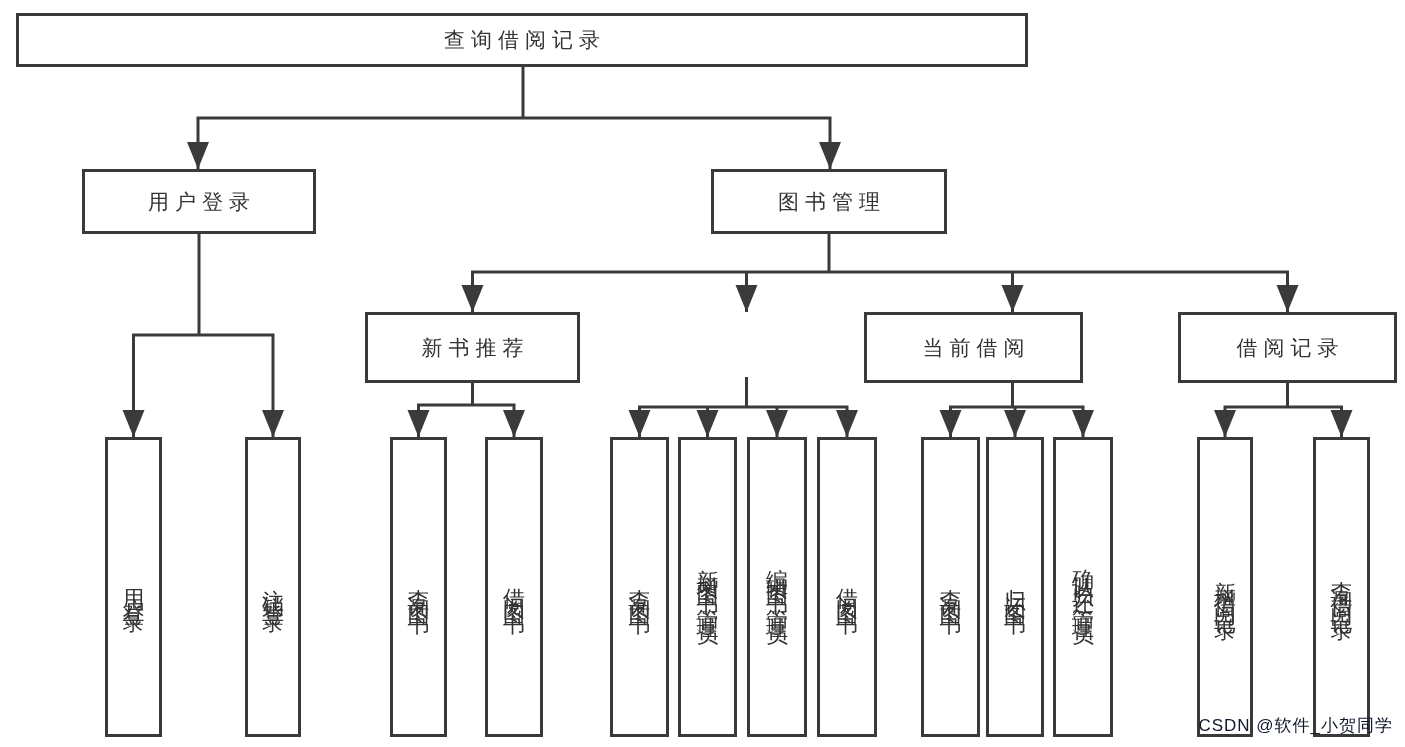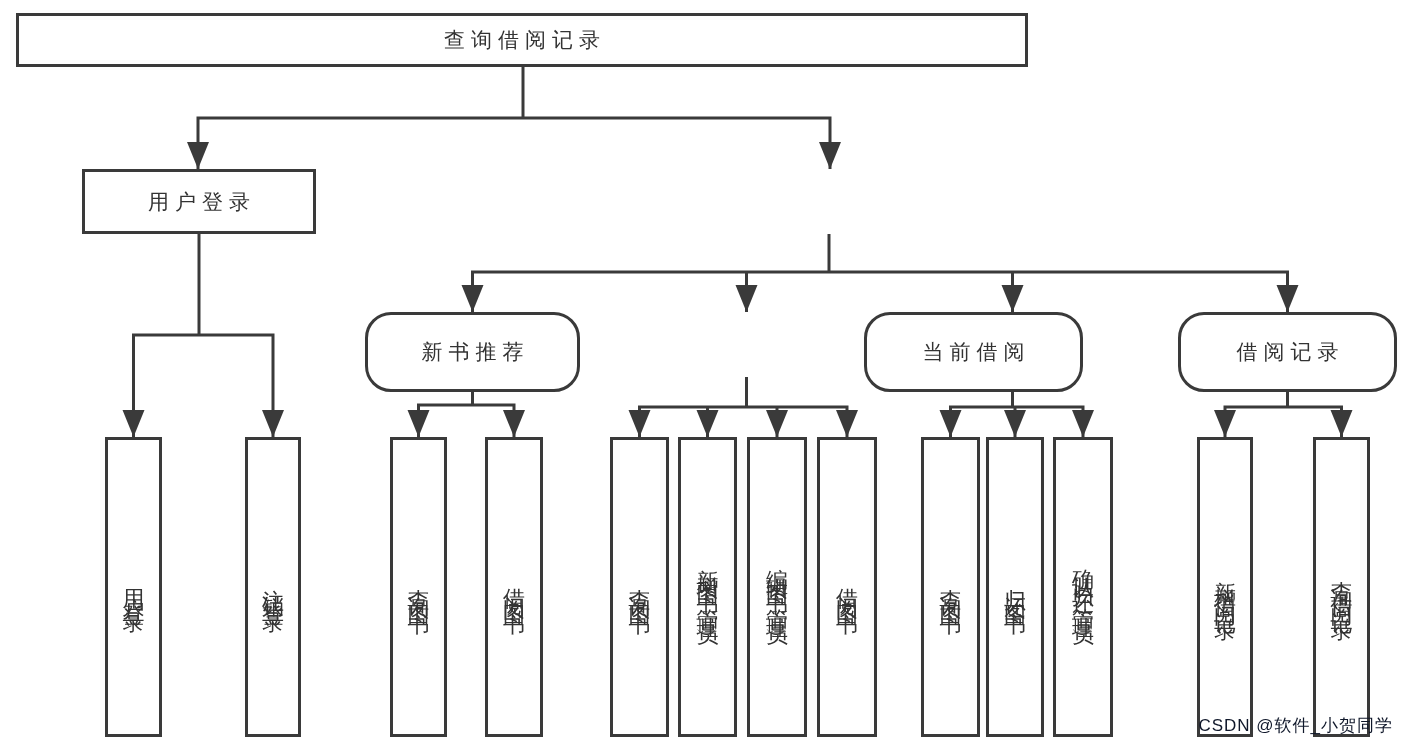--- a/index.html
+++ b/index.html
@@ -33,21 +33,21 @@
     z-index: 2;
   }
   .node-h {
     font-size: 21px;
     letter-spacing: 6px;
     padding-left: 6px; 
     white-space: nowrap;
   }
   .root-box   { left: 16px;  top: 13px;  width: 1012px; height: 54px; }
   .lvl2       { top: 169px; height: 65px; }
-  .lvl3       { top: 312px; height: 80px; border-radius: 26px; }
+  .lvl3       { top: 312px; height: 71px; }
   .leaf       { top: 437px; height: 300px; border-width: 3px; }
   .leaf span {
     writing-mode: vertical-rl;
     text-orientation: mixed;
     font-size: 22px;
     letter-spacing: 8px;
     line-height: 1.1;
     color: #333333;
     white-space: nowrap;
   }
@@ -103,20 +103,23 @@
     </g>
   </svg>
 
   <div class="node node-h root-box">
     <span>查询借阅记录</span>
   </div>
 
   <div class="node node-h lvl2" style="left:82px; width:234px;">
     <span>用户登录</span>
   </div>
+  <div class="node node-h lvl2" style="left:711px; width:236px;">
+    <span>图书管理</span>
+  </div>
 
   <div class="node node-h lvl3" style="left:365px; width:215px;">
     <span>新书推荐</span>
   </div>
   <div class="node node-h lvl3" style="left:864px; width:219px;">
     <span>当前借阅</span>
   </div>
   <div class="node node-h lvl3" style="left:1178px; width:219px;">
     <span>借阅记录</span>
   </div>

